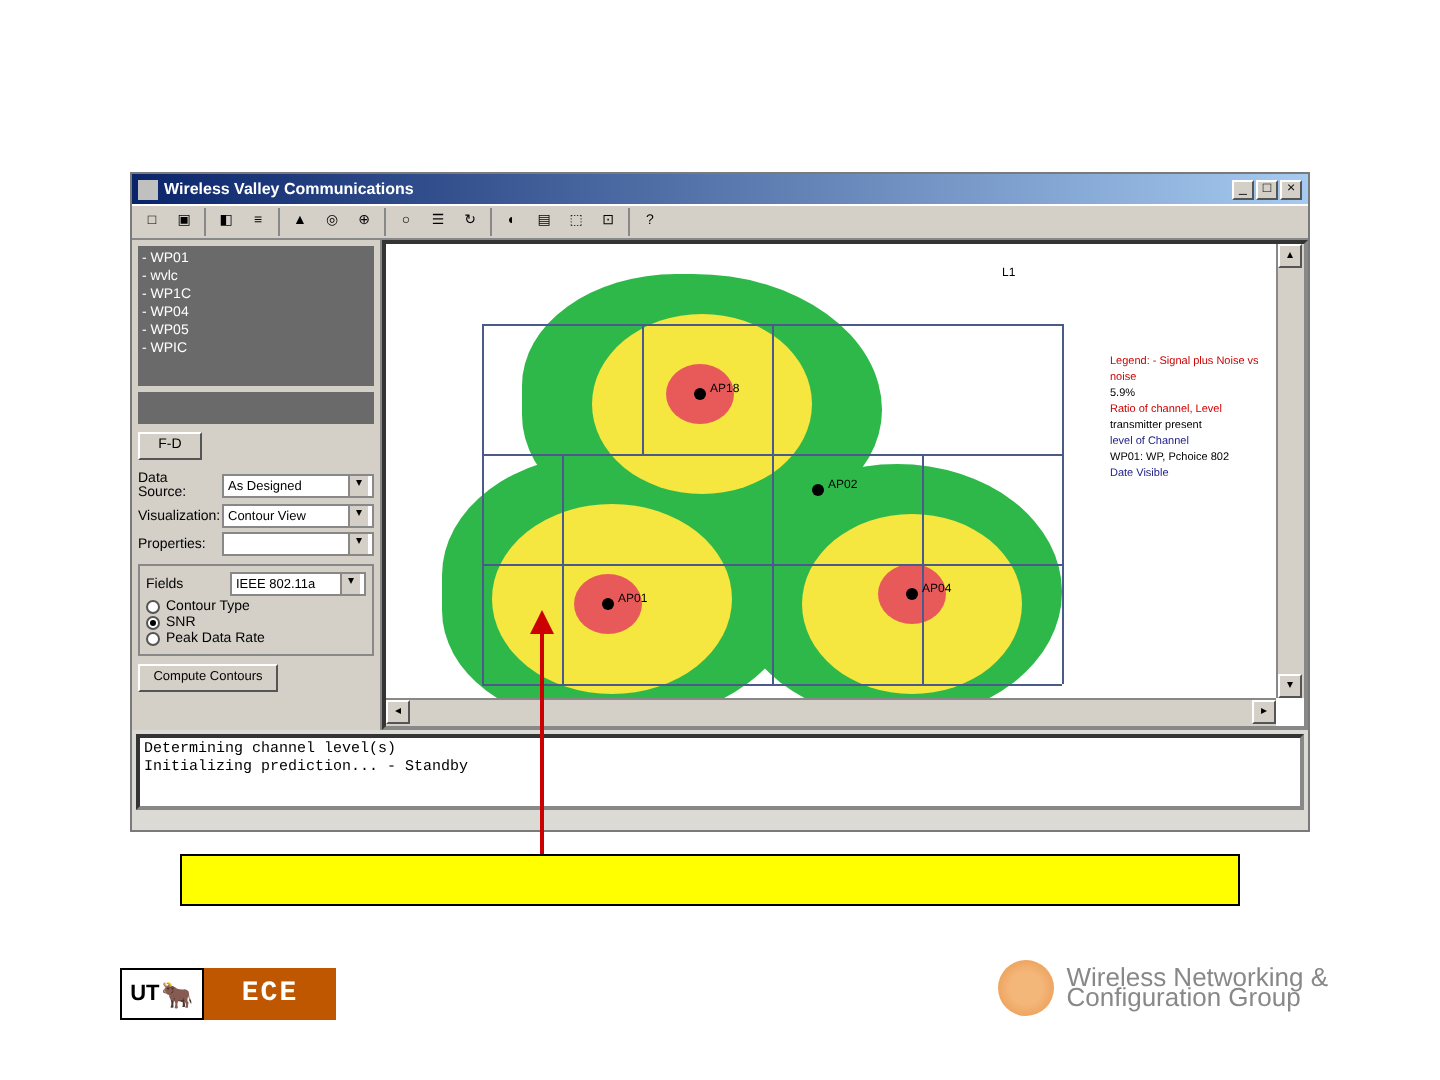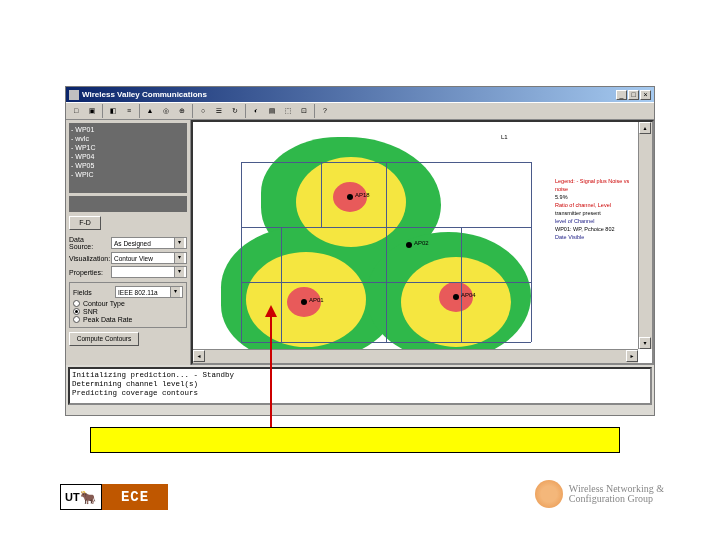--- a/index.html
+++ b/index.html
@@ -52,21 +52,21 @@
   .callout { position: absolute; left: 90px; top: 427px; width: 530px; background: #ffff00; border: 1px solid #000; padding: 4px 6px; font-size: 13px; text-align: center; line-height: 16px; }
   .arrow-line { position: absolute; left: 270px; top: 310px; width: 2px; height: 118px; background: #c00; }
   .arrow-head { position: absolute; left: 265px; top: 305px; width: 0; height: 0; border-left: 6px solid transparent; border-right: 6px solid transparent; border-bottom: 12px solid #c00; }
   .footer-date { position: absolute; left: 0; width: 720px; top: 505px; text-align: center; font-size: 13px; }
   .logo-ut { position: absolute; left: 60px; top: 484px; width: 108px; height: 26px; display: flex; }
   .ut-box { background: #fff; border: 1px solid #000; width: 42px; display:flex; align-items:center; justify-content:center; font-size: 11px; font-weight: bold; gap:1px; }
   .ut-horn { color: #bf5700; font-size: 13px; }
   .ece-box { background: #bf5700; color: #fff; flex: 1; display:flex; align-items:center; justify-content:center; font-size: 14px; font-weight: bold; letter-spacing: 1px; font-family: Liberation Mono, monospace; }
   .logo-wncg { position: absolute; right: 56px; top: 480px; display: flex; align-items: center; gap: 6px; }
   .wncg-icon { width: 28px; height: 28px; border-radius: 50%; background: radial-gradient(circle, #f4b77a 40%, #e8944a 100%); position: relative; }
-  .wncg-text { font-size: 10px; color: #888; line-height: 10px; font-family: Liberation Serif, serif; }
+  .wncg-text { font-size: 13px; color: #888; line-height: 10px; }
 </style>
 </head>
 <body>
 
 <div class="slide">
 
   <div class="app-window">
     <div class="titlebar">
       <div class="titlebar-icon"></div>
       <div class="titlebar-text">Wireless Valley Communications</div>
@@ -211,23 +211,22 @@
           <div class="sb-btn" style="bottom:0;left:0;">▾</div>
         </div>
         <div class="scrollbar-h">
           <div class="sb-btn" style="left:0;top:0;">◂</div>
           <div class="sb-btn" style="right:0;top:0;">▸</div>
         </div>
       </div>
     </div>
 
     <div class="status-area">
+      <div>Determining channel level(s)</div>
       <div>Initializing prediction... - Standby</div>
-      <div>Determining channel level(s)</div>
-      <div>Predicting coverage contours</div>
     </div>
   </div>
 
   <div class="arrow-line"></div>
   <div class="arrow-head"></div>
 
   <div class="callout">
     <br>
   </div>
 

